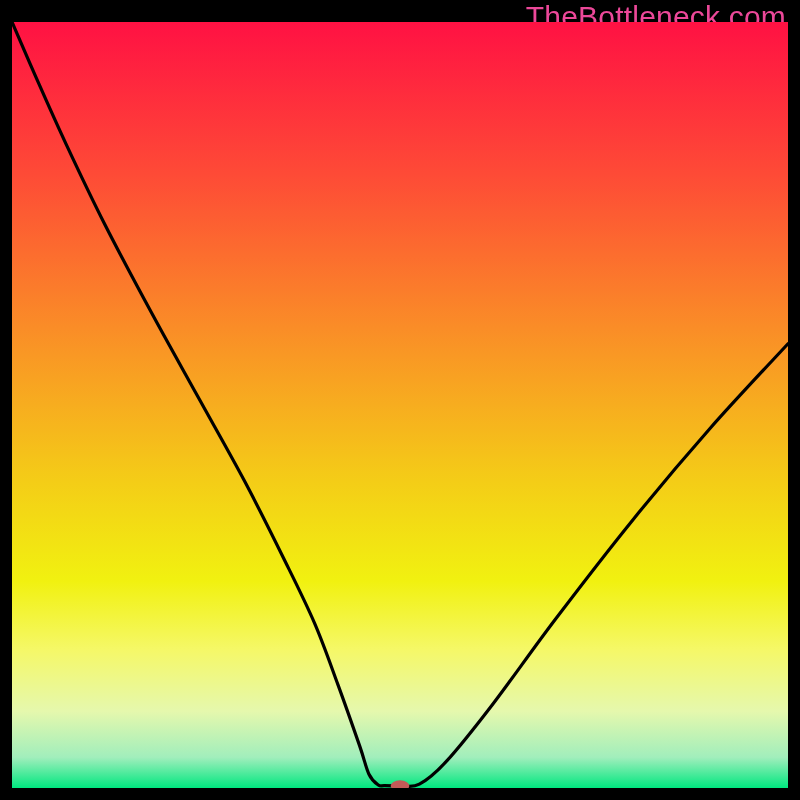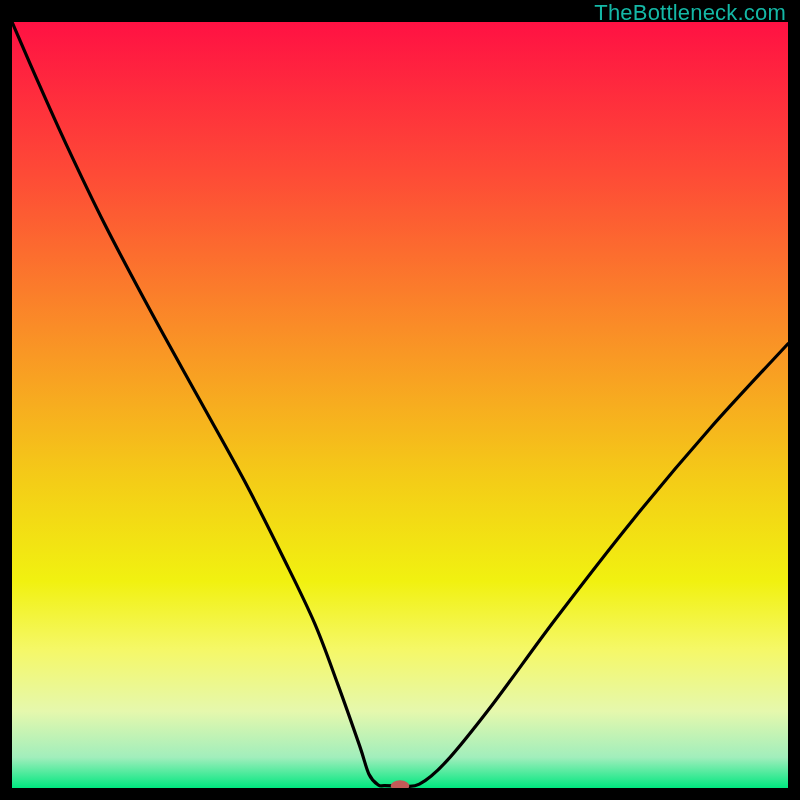--- a/index.html
+++ b/index.html
@@ -16,22 +16,22 @@
     top: 22px;
     width: 776px;
     height: 766px;
     background: #000;
   }
   .watermark {
     position: absolute;
     top: 0px;
     right: 14px;
     font-family: Arial, Helvetica, sans-serif;
-    font-size: 22px;
-    color: #14b8a6;
+    font-size: 30px;
+    color: #ec4899;
     letter-spacing: 0.2px;
   }
   svg {
     display: block;
   }
 </style>
 </head>
 <body>
 
 <div class="watermark">TheBottleneck.com</div>

